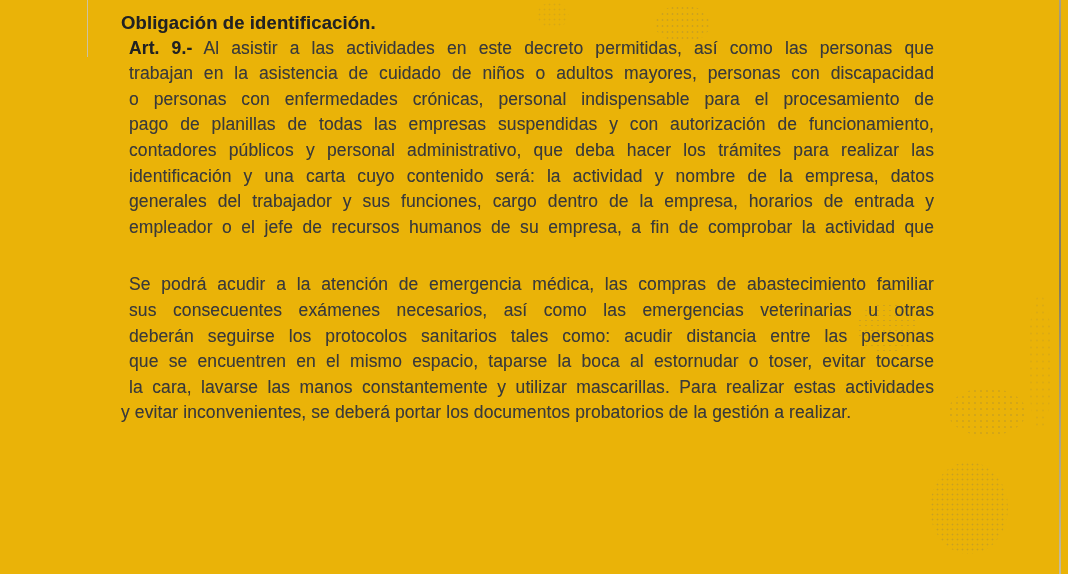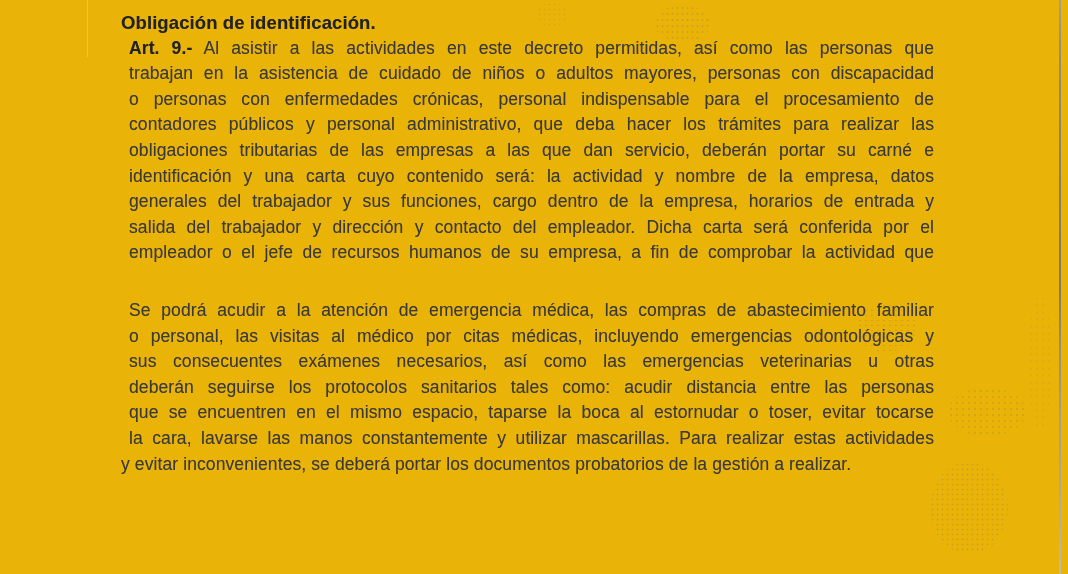--- a/index.html
+++ b/index.html
@@ -90,31 +90,29 @@
 
     <div class="line bold heading">Obligación de identificación.</div>
 
     <div class="line just">
       <span class="bold">Art. 9.-</span>
       <span>Al asistir a las actividades en este decreto permitidas, así como las personas que</span>
     </div>
 
     <div class="line just">trabajan en la asistencia de cuidado de niños o adultos mayores, personas con discapacidad</div>
     <div class="line just">o personas con enfermedades crónicas, personal indispensable para el procesamiento de</div>
+    <div class="line just">pago de planillas de todas las empresas suspendidas y con autorización de funcionamiento,</div>
     <div class="line just">contadores públicos y personal administrativo, que deba hacer los trámites para realizar las</div>
-    <div class="line just">obligaciones tributarias de las empresas a las que dan servicio, deberán portar su carné e</div>
     <div class="line just">identificación y una carta cuyo contenido será: la actividad y nombre de la empresa, datos</div>
     <div class="line just">generales del trabajador y sus funciones, cargo dentro de la empresa, horarios de entrada y</div>
-    <div class="line just">salida del trabajador y dirección y contacto del empleador. Dicha carta será conferida por el</div>
     <div class="line just">empleador o el jefe de recursos humanos de su empresa, a fin de comprobar la actividad que</div>
 
     <div class="para-gap"></div>
 
     <div class="line just">Se podrá acudir a la atención de emergencia médica, las compras de abastecimiento familiar</div>
-    <div class="line just">o personal, las visitas al médico por citas médicas, incluyendo emergencias odontológicas y</div>
     <div class="line just">sus consecuentes exámenes necesarios, así como las emergencias veterinarias u otras</div>
     <div class="line just">deberán seguirse los protocolos sanitarios tales como: acudir distancia entre las personas</div>
     <div class="line just">que se encuentren en el mismo espacio, taparse la boca al estornudar o toser, evitar tocarse</div>
     <div class="line just">la cara, lavarse las manos constantemente y utilizar mascarillas. Para realizar estas actividades</div>
     <div class="line">y evitar inconvenientes, se deberá portar los documentos probatorios de la gestión a realizar.</div>
 
   </div>
 
   <div class="edge-line-right"></div>
   <div class="edge-line-left"></div>

